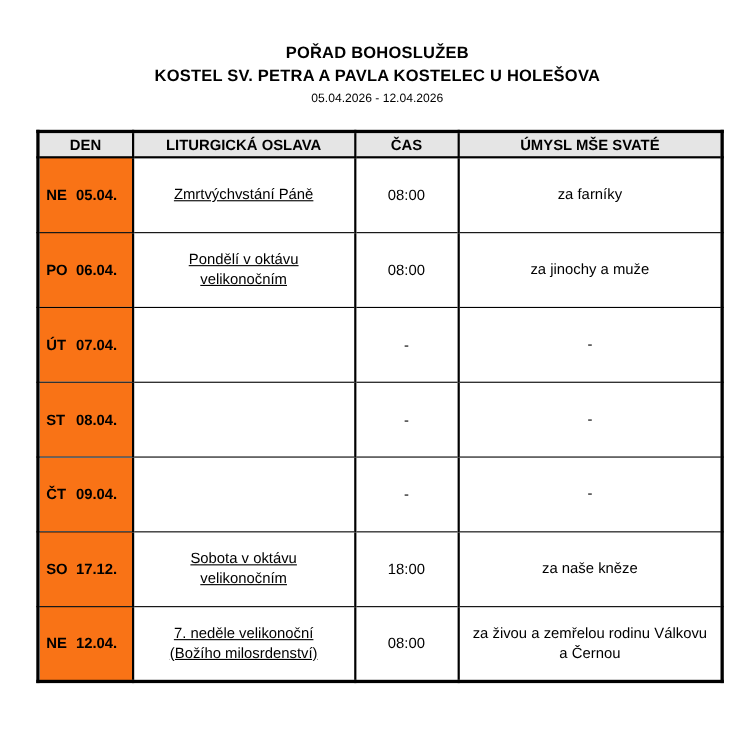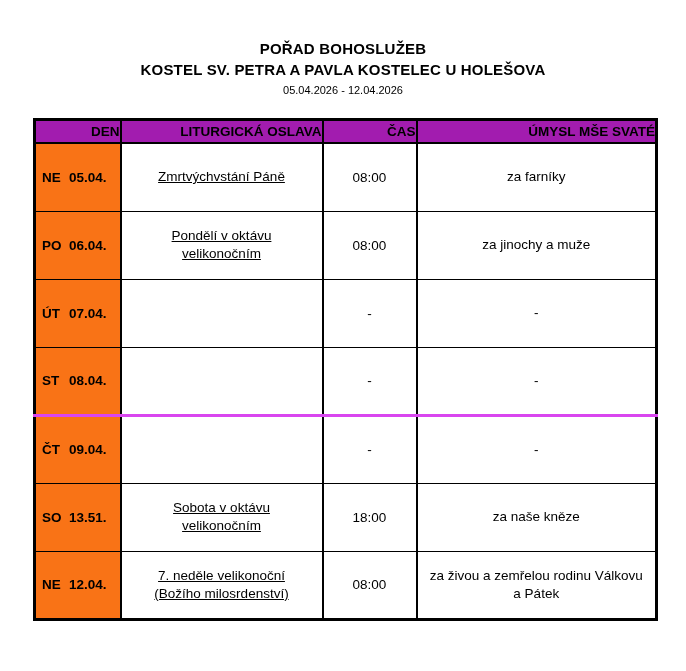--- a/index.html
+++ b/index.html
@@ -45,25 +45,25 @@
   col.c-time { width: 94px; }
   col.c-int  { width: 240px; }
 
   th, td {
     border: 1px solid #000000;
     border-left-width: 2px;
     border-right-width: 2px;
     overflow: hidden;
   }
   th {
-    background: #a21caf;
+    background: #e5e5e5;
     height: 21px;
     font-size: 13.5px;
     font-weight: bold;
-    text-align: right;
+    text-align: center;
     vertical-align: middle;
     border-bottom-width: 2px;
     padding: 0;
   }
   tr.data-row { height: 68px; }
   td {
     font-size: 13.5px;
     text-align: center;
     vertical-align: middle;
     padding: 0 2px;
@@ -83,21 +83,21 @@
     white-space: pre-line;
     line-height: 1.3;
     padding: 0 30px;
     text-decoration: underline;
   }
   td.intention-cell {
     white-space: pre-line;
     line-height: 1.3;
   }
   tr.gray-divider-top td {
-    border-top: 3px solid #d946ef;
+    border-top: 1px solid #d946ef;
   }
 </style>
 </head>
 <body>
 
 <div class="page">
 
   <div class="title-block">
     <div class="title-line1">POŘAD BOHOSLUŽEB</div>
     <div class="title-line2">KOSTEL SV. PETRA A PAVLA KOSTELEC U HOLEŠOVA</div>
@@ -145,30 +145,30 @@
         <td class="time-cell">-</td>
         <td class="intention-cell">-</td>
       </tr>
       <tr class="data-row gray-divider-top">
         <td class="day-cell"><span class="day-abbr">ČT</span><span>09.04.</span></td>
         <td class="celebration-cell"></td>
         <td class="time-cell">-</td>
         <td class="intention-cell">-</td>
       </tr>
       <tr class="data-row">
-        <td class="day-cell"><span class="day-abbr">SO</span><span>13.51.</span></td>
+        <td class="day-cell"><span class="day-abbr">SO</span><span>17.12.</span></td>
         <td class="celebration-cell">Sobota v oktávu
 velikonočním</td>
         <td class="time-cell">18:00</td>
         <td class="intention-cell">za naše kněze</td>
       </tr>
       <tr class="data-row">
         <td class="day-cell"><span class="day-abbr">NE</span><span>12.04.</span></td>
         <td class="celebration-cell">7. neděle velikonoční
 (Božího milosrdenství)</td>
         <td class="time-cell">08:00</td>
         <td class="intention-cell">za živou a zemřelou rodinu Válkovu
-a Pátek</td>
+a Černou</td>
       </tr>
     </tbody>
   </table>
 
 </div>
 
 </body></html>

